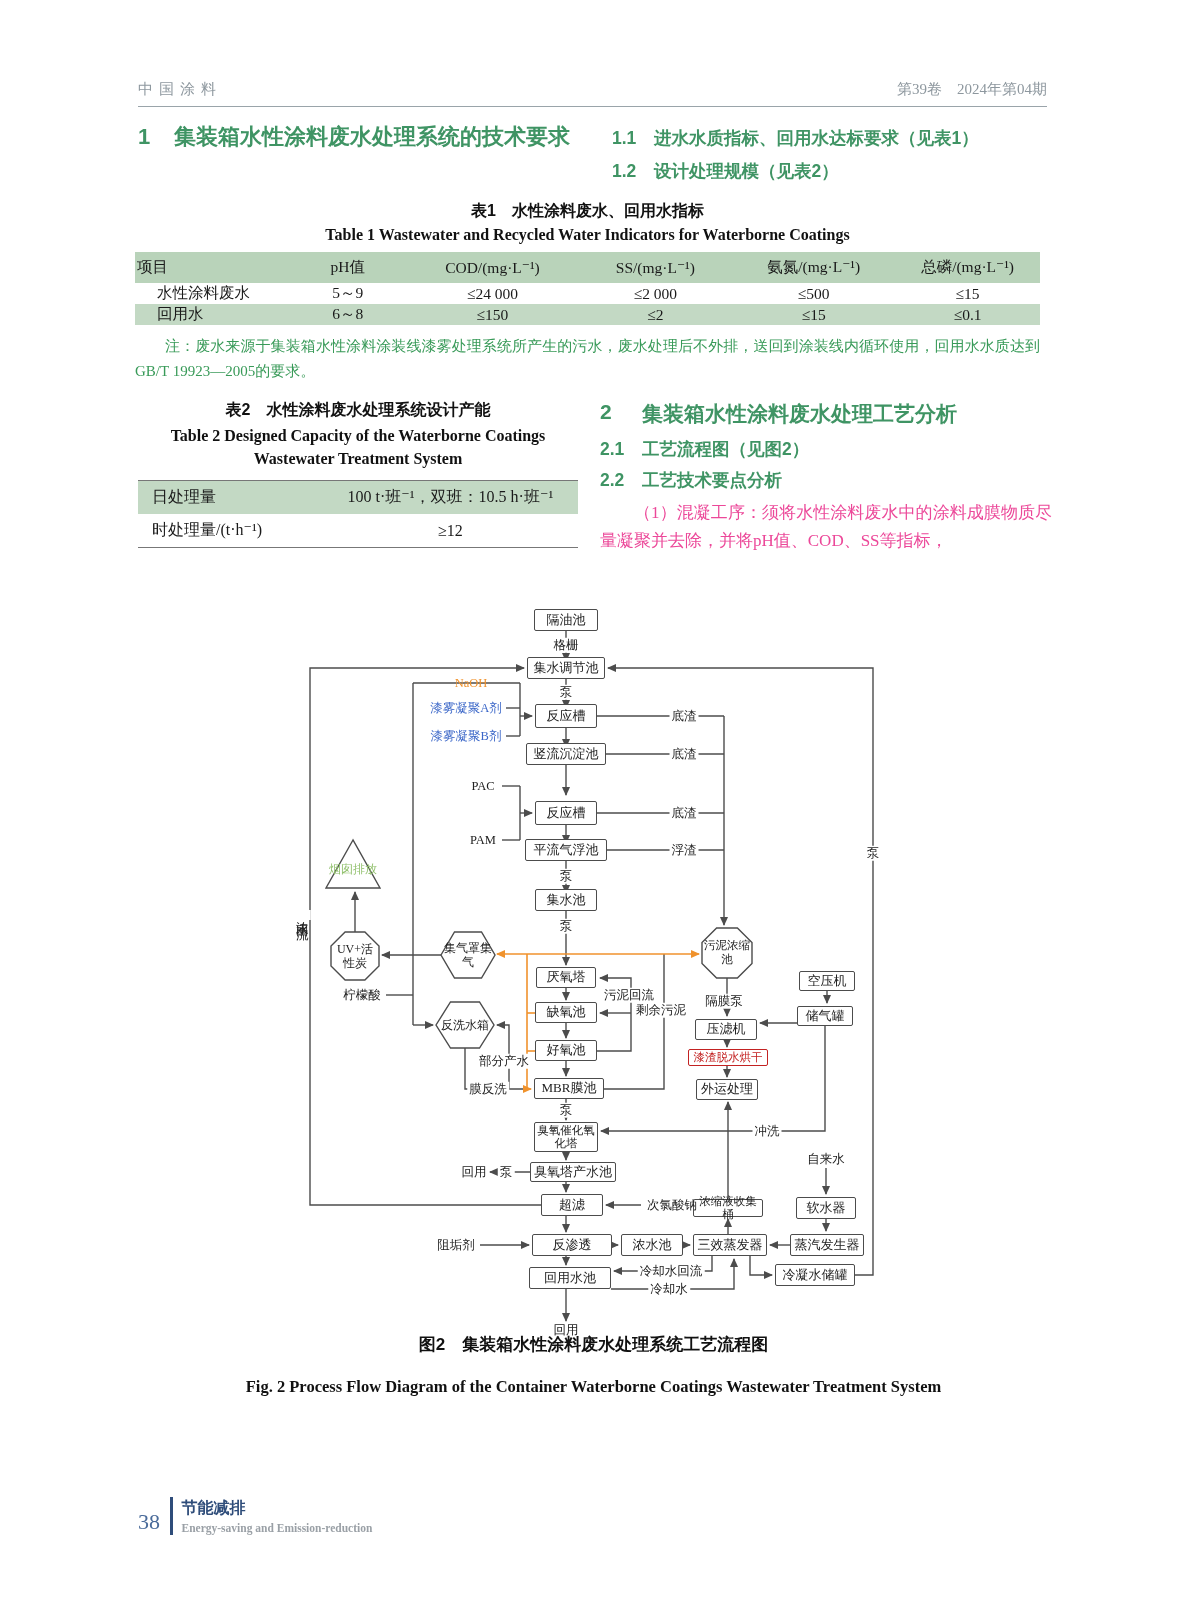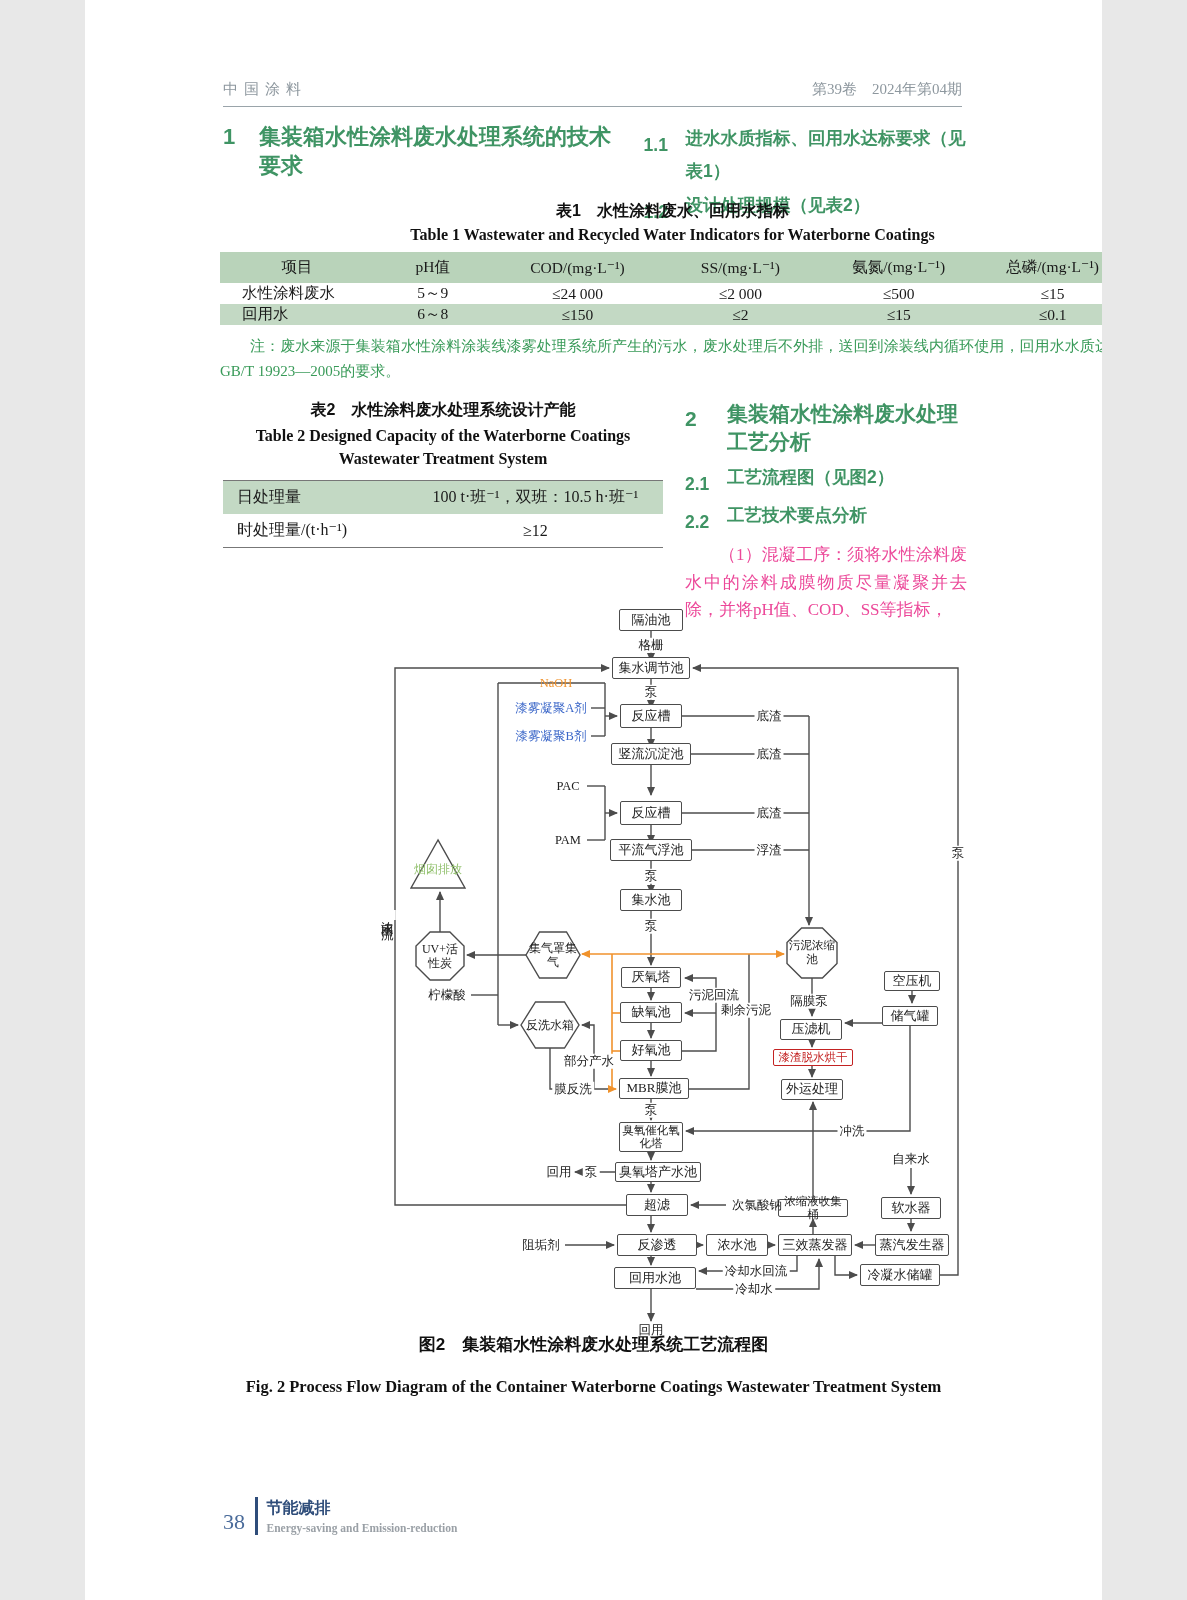--- a/index.html
+++ b/index.html
@@ -1,51 +1,51 @@
 <!DOCTYPE html>
 <html><head>
 <meta charset="utf-8">
 <style>
   * { margin:0; padding:0; box-sizing:border-box; }
   html,body { background:#e8e8e8; }
   .page {
-    position:relative; width:1017px; height:1600px; margin:0 auto;
+    position:relative; width:1187px; height:1600px; margin:0 auto;
     background:#ffffff; overflow:hidden;
     font-family:"Liberation Serif","DejaVu Serif",serif; color:#1a1a1a;
   }
   
   .hdr { position:absolute; top:80px; left:138px; right:140px;
          display:flex; justify-content:space-between; align-items:flex-end;
          border-bottom:1.5px solid #9aa4aa; padding-bottom:7px;
          color:#8d979e; font-size:15px; }
   .hdr .jn { letter-spacing:6px; }
   
   .sec1 { position:absolute; top:122px; left:138px; right:135px; display:flex; }
   .h1 { font-family:"Liberation Sans","DejaVu Sans",sans-serif; font-weight:bold;
         color:#3f9464; }
   .sec1-l { width:452px; font-size:22px; line-height:1.32; display:flex; }
   .sec1-l .num { width:36px; flex:none; }
   .sec1-r { margin-left:22px; font-size:17.5px; line-height:1.9; }
   .subrow { display:flex; }
-  .subrow .num { width:42px; flex:none;margin-top:7px; }
+  .subrow .num { width:42px; flex:none; }
   
   .t1 { position:absolute; top:201px; left:135px; width:905px; }
   .tcap-cn { text-align:center; font-family:"Liberation Sans","DejaVu Sans",sans-serif;
              font-weight:bold; font-size:16px; color:#111; }
   .tcap-en { text-align:center; font-weight:bold; font-size:16px; margin-top:4px; color:#111; }
   table { border-collapse:collapse; width:100%; }
   .t1 table { margin-top:8px; font-size:15.5px; }
   .t1 th { background:#b9d3ba; font-weight:normal; padding:5px 2px; }
   .t1 td { padding:0 2px; text-align:center; }
   .t1 tr.alt td { background:#c3d9c4; }
   .t1 th:nth-child(1){width:17%;} .t1 th:nth-child(2){width:13%;}
   .t1 th:nth-child(3){width:19%;} .t1 th:nth-child(4){width:17%;}
   .t1 th:nth-child(5){width:18%;} .t1 th:nth-child(6){width:16%;}
   .t1 td:first-child { text-align:left; padding-left:22px; }
-  .t1 th:first-child { text-align:center; }
+  .t1 th:first-child { text-align:left; }
   .note { margin-top:9px; color:#389a58; font-size:15px; line-height:1.65;
           text-indent:2em; text-align:justify; }
   
   .mid { position:absolute; top:400px; left:138px; right:135px; display:flex; }
   .t2 { width:440px; flex:none; }
   .t2 .tcap-en { line-height:1.45; margin-top:3px; }
   .t2 table { margin-top:10px; font-size:16px;
               border-top:1.5px solid #777; border-bottom:1.5px solid #777; }
   .t2 td { padding:6px 4px; }
   .t2 tr:first-child td { background:#c3d9c4; }

